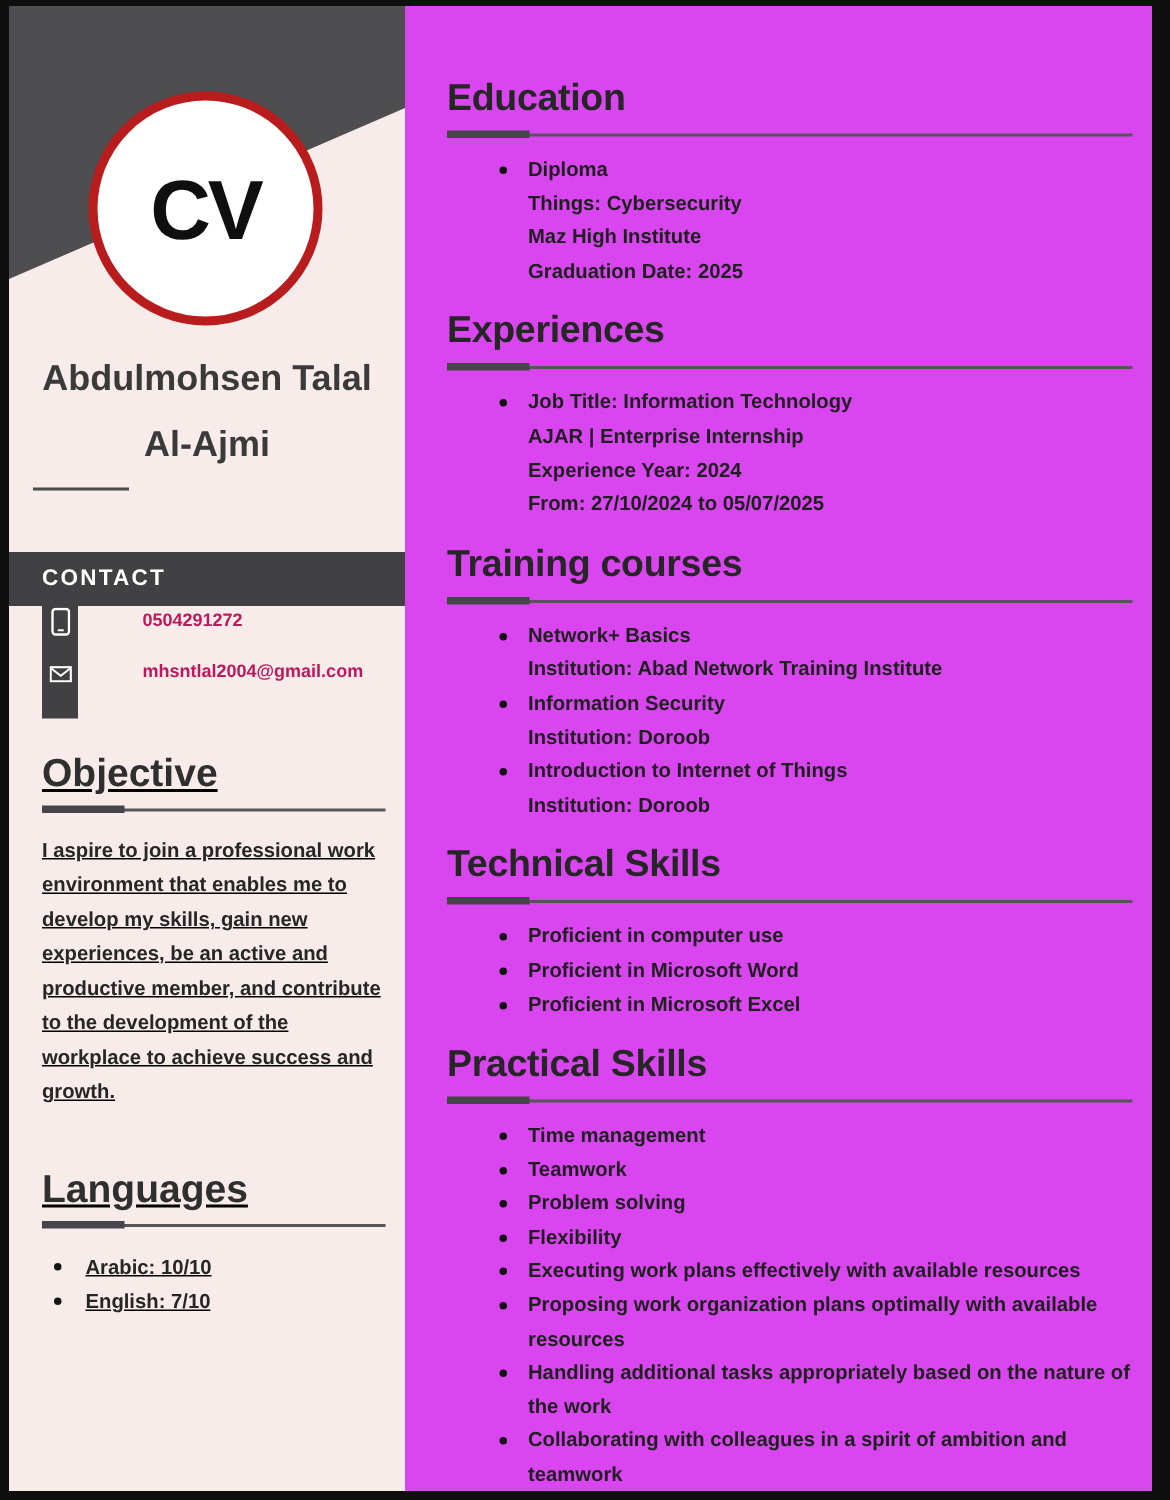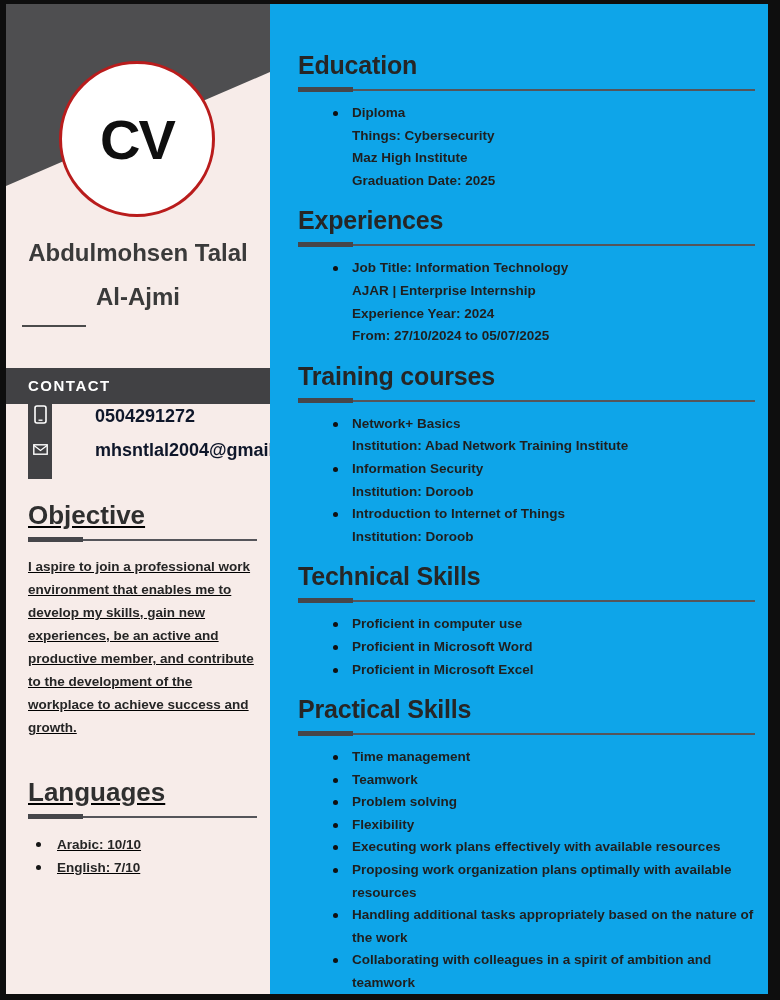--- a/index.html
+++ b/index.html
@@ -8,37 +8,37 @@
   .page { position:relative; width:780px; height:1000px; background:#0e0e0e; overflow:hidden; }
   .inner { position:absolute; top:4px; left:6px; right:12px; bottom:6px; background:#ffffff; display:flex; }
 
   
   .sidebar { position:relative; flex:0 0 264px; width:264px; background:#f7ece9; overflow:hidden; }
 
   .diagonal { position:absolute; top:0; left:0; width:264px; height:185px; background:#4e4e50;
               clip-path:polygon(0 0, 100% 0, 100% 68px, 0 182px); }
 
   .cv-circle { position:absolute; top:57px; left:53px; width:156px; height:156px; background:#ffffff;
-               border:3px solid #b91c1c; border-radius:50%; display:flex; align-items:center; justify-content:center;
+               border:6px solid #b91c1c; border-radius:50%; display:flex; align-items:center; justify-content:center;
                font-size:56px; font-weight:700; color:#0f0f0f; letter-spacing:-2px; }
 
   .name { position:absolute; top:227px; left:0; width:100%; text-align:center;
           font-size:24px; font-weight:700; color:#3a3a3a; line-height:44px; }
   .name-rule { position:absolute; top:321px; left:16px; width:64px; height:2px; background:#4b4b4b; }
 
   .contact-bar { position:absolute; top:364px; left:0; width:100%; height:36px; background:#414144;
                  color:#ffffff; font-size:15px; font-weight:700; letter-spacing:1.5px; line-height:36px;
                  padding-left:22px; }
 
   .icon-col { position:absolute; top:391px; left:22px; width:24px; height:84px; background:#414144;
               display:flex; flex-direction:column; align-items:center; justify-content:flex-start;
               padding-top:10px; gap:20px; }
   .icon-col svg { display:block; }
 
-  .contact-row { position:absolute; left:89px; font-size:18px; font-weight:700; color:#0f172a; }
+  .contact-row { position:absolute; left:89px; font-size:12px; font-weight:700; color:#be185d; }
   .contact-row.phone { top:402px; }
   .contact-row.email { top:436px; }
 
   .side-section { position:absolute; left:22px; right:13px;text-decoration:underline; }
   .side-section.objective { top:496px; }
   .side-section.languages { top:773px; }
 
   h2.side-h { font-size:26px; font-weight:700; color:#2f2f2f; line-height:30px; }
 
   .rule { position:relative; height:5px; margin-top:7px; }
@@ -47,21 +47,21 @@
 
   .objective-text { margin-top:13px; font-size:13.5px; font-weight:700; color:#262626; line-height:23px; }
 
   ul.lang-list { list-style:none; margin-top:14px; }
   ul.lang-list li { position:relative; padding-left:29px; line-height:23px;
                     font-size:13.5px; font-weight:700; color:#262626; }
   ul.lang-list li::before { content:''; position:absolute; left:8px; top:9px; width:5px; height:5px;
                             border-radius:50%; background:#161616; }
 
   
-  .main { flex:1; padding:46px 13px 0 28px; background:#0ea5e9; }
+  .main { flex:1; padding:46px 13px 0 28px; background:#d946ef; }
   .main section { margin-bottom:13px; }
   h2.main-h { font-size:25px; font-weight:700; color:#262626; line-height:30px; letter-spacing:-0.2px; }
 
   ul.content { list-style:none; margin-top:10px; }
   ul.content li { position:relative; padding-left:54px; line-height:22.6px;
                   font-size:13.5px; font-weight:700; color:#1f1f1f; }
   ul.content li::before { content:''; position:absolute; left:35px; top:9px; width:5px; height:5px;
                           border-radius:50%; background:#111111; }
   ul.content li .subline { line-height:22.6px; }
 </style>

